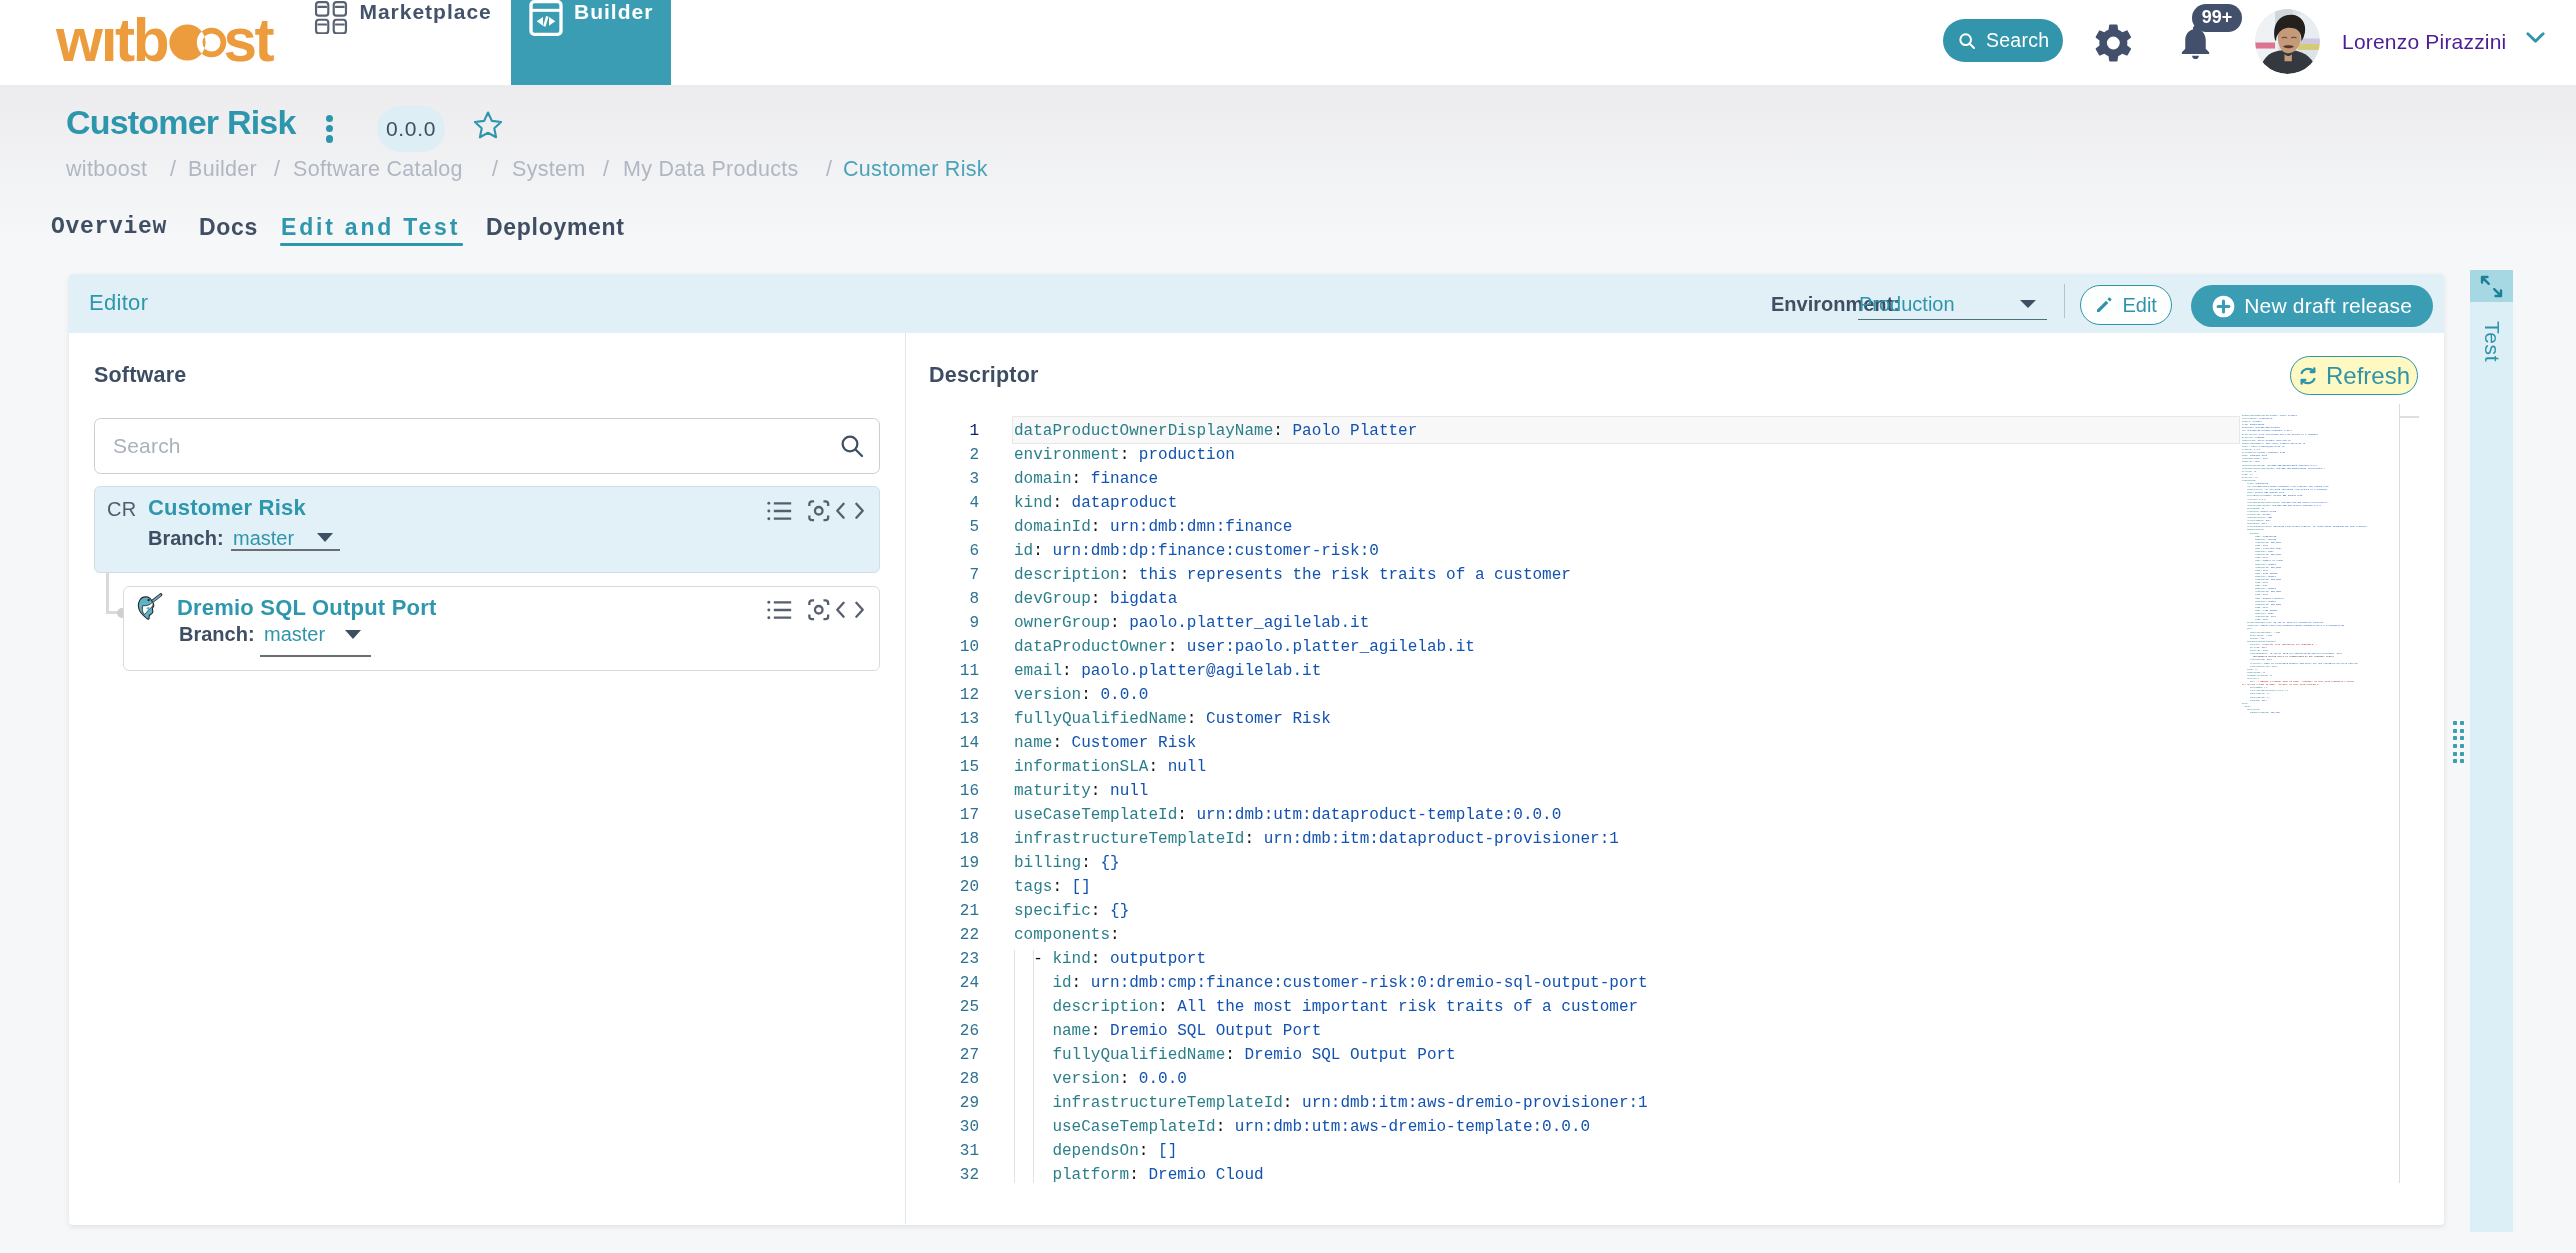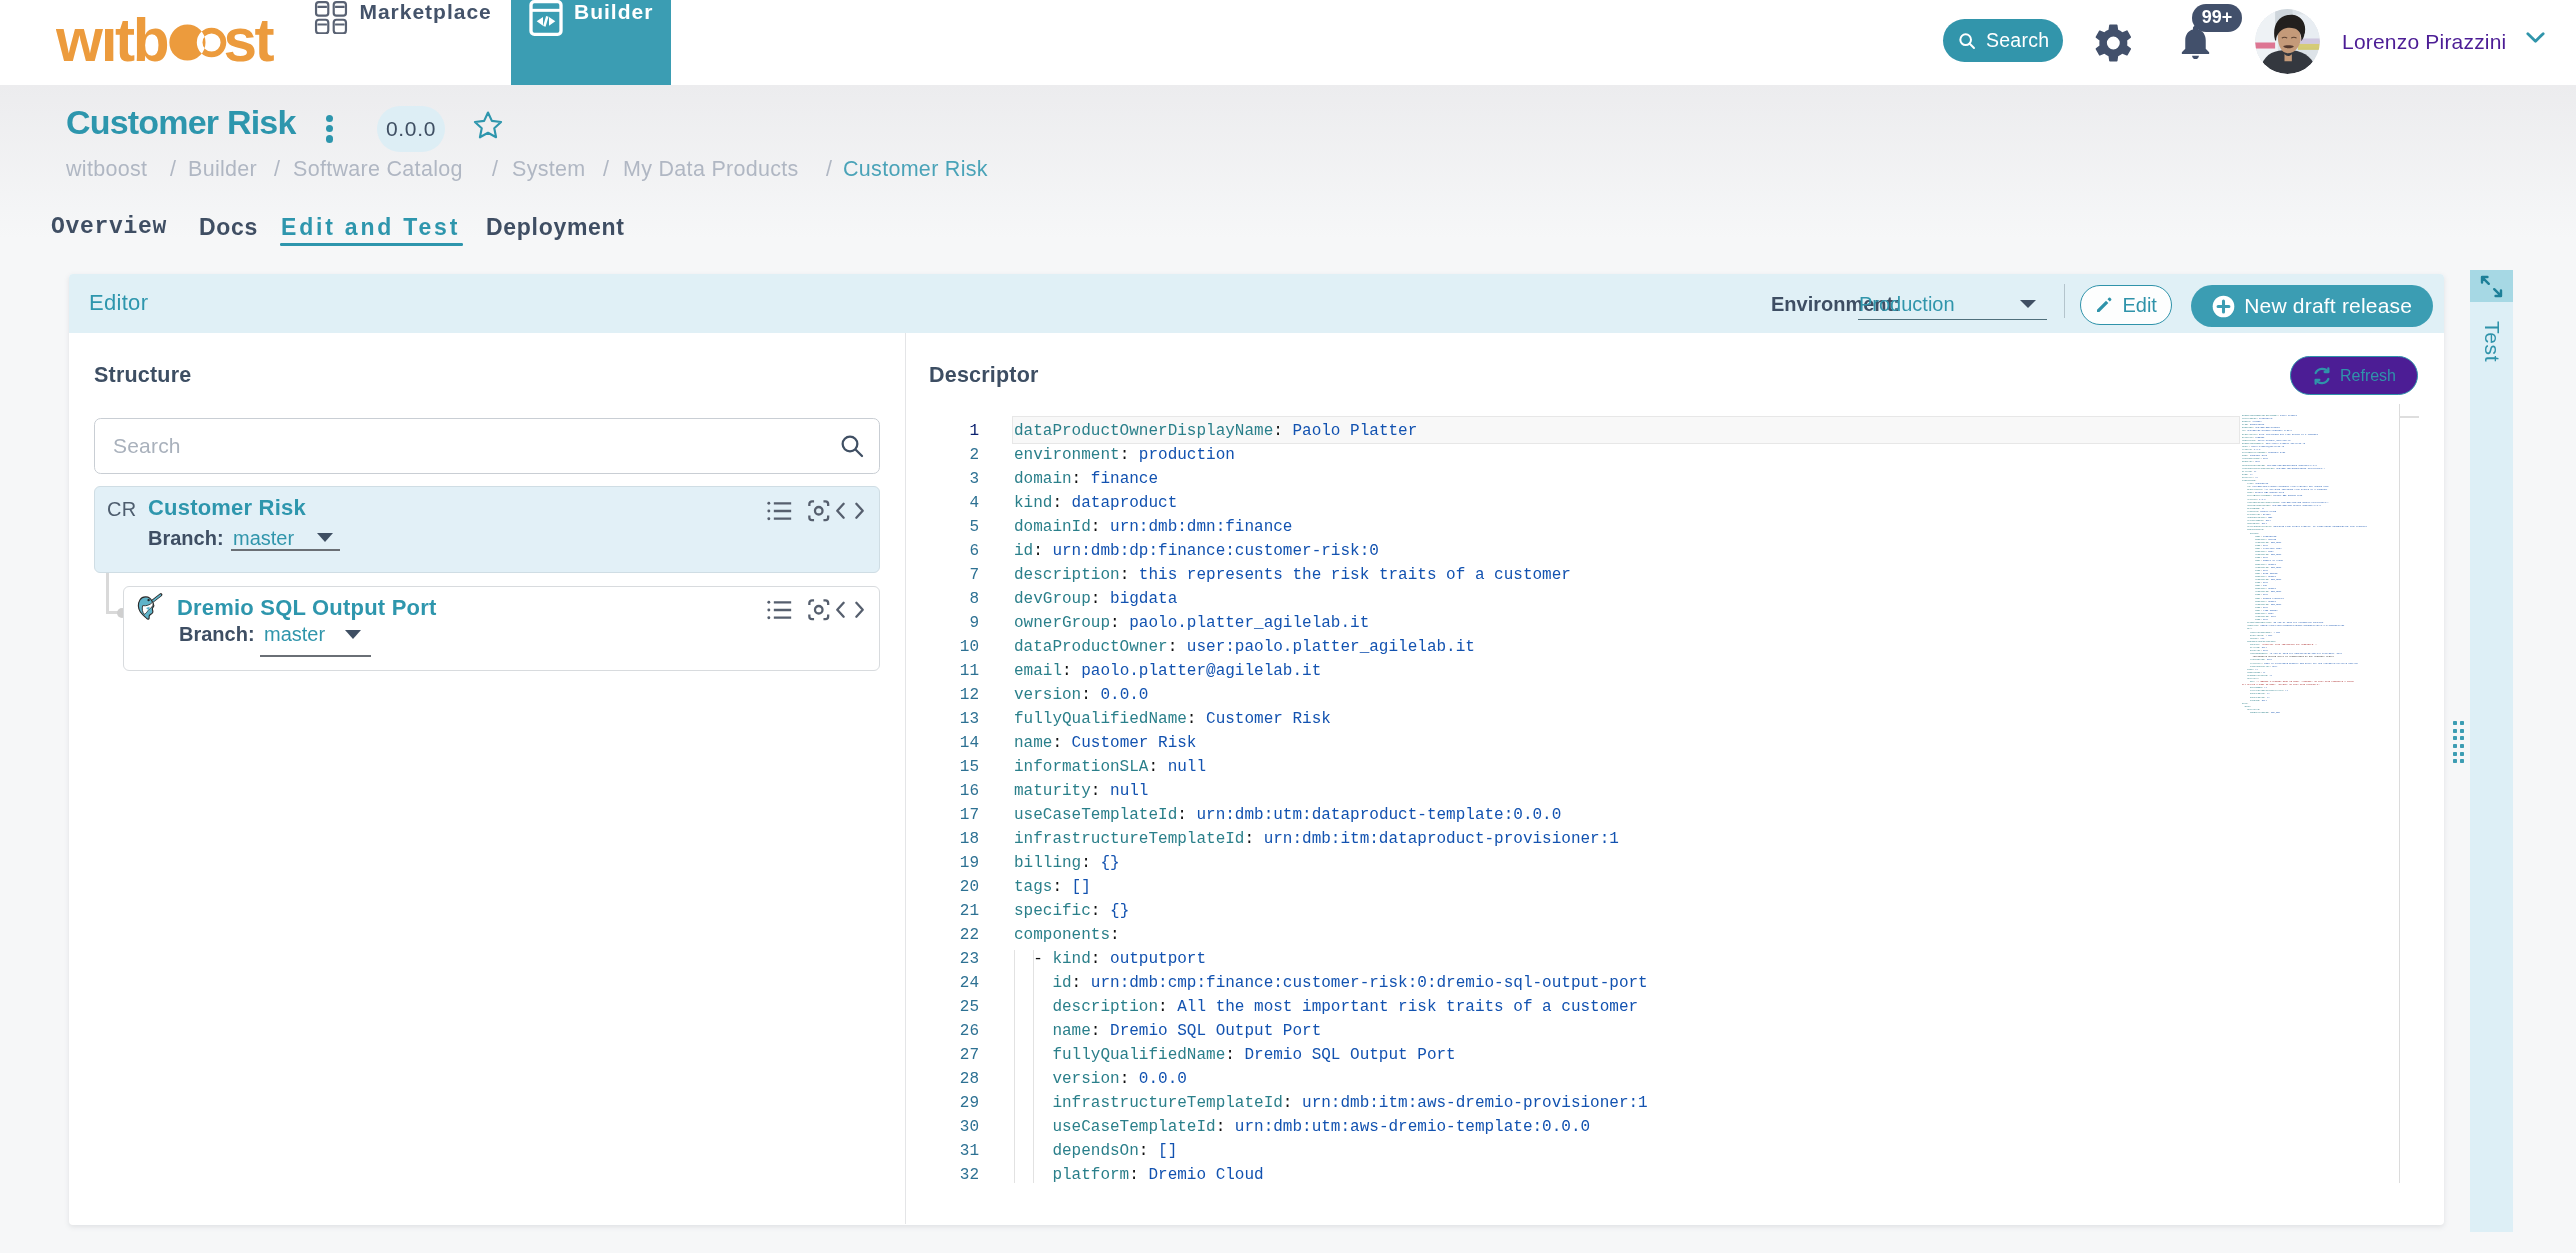--- a/index.html
+++ b/index.html
@@ -61,21 +61,21 @@
 .btri{position:absolute;width:0;height:0;border-left:8.7px solid transparent;border-right:8.7px solid transparent;border-top:9.4px solid #3f4f63;}
 .cicons{position:absolute;display:flex;align-items:center;}
 .cicons svg.i1{margin-left:0;}
 .cicons svg.i2{margin-left:16px;}
 .cicons svg.i3{margin-left:6px;}
 #conn-v{position:absolute;left:106px;top:573px;width:2.7px;height:40px;background:#d9d9d9;}
 #conn-h{position:absolute;left:106px;top:611px;width:13.4px;height:2.7px;background:#d9d9d9;}
 #conn-dot{position:absolute;left:117px;top:608px;width:10px;height:10px;border-radius:50%;background:#cfcfcf;}
 
 #desclab{position:absolute;left:929px;top:363px;font-size:21.5px;font-weight:600;color:#3d4e63;letter-spacing:0.2px;}
-#refbtn{position:absolute;left:2290px;top:356px;width:128px;height:39px;border:1.7px solid #2f93aa;border-radius:19.5px;color:#2f93aa;font-size:16px;display:flex;align-items:center;justify-content:center;background:#4c1d95;}
+#refbtn{position:absolute;left:2290px;top:356px;width:128px;height:39px;border:1.7px solid #2f93aa;border-radius:19.5px;color:#2f93aa;font-size:24px;display:flex;align-items:center;justify-content:center;background:#fef9c3;}
 #refbtn svg{margin-right:8px;}
 #codewrap{position:absolute;left:927px;top:404px;width:1473px;height:779px;overflow:hidden;}
 #curline{position:absolute;left:85px;top:12px;width:1228px;height:28px;background:#f8f8f8;border:1.7px solid #e7e7e7;}
 #lnums{position:absolute;left:0px;top:15px;width:52px;text-align:right;font-family:"Liberation Mono",monospace;font-size:16px;line-height:24px;color:#2d7193;white-space:pre;}
 #lnums .cur{color:#0b216f;}
 #lnums span{display:block;}
 #code{position:absolute;left:87px;top:15px;font-family:"Liberation Mono",monospace;font-size:16px;line-height:24px;color:#111;white-space:pre;}
 #code b{font-weight:400;color:#2a7f8a;}
 #code u{text-decoration:none;color:#111;}
 #code em,#code i{font-style:normal;color:#1252b0;}
@@ -202,21 +202,21 @@
 <div id="envtri"></div>
 <div id="hdivider"></div>
 <div id="editbtn"><svg width="18" height="18" viewBox="0 0 27 27" fill="#2f93aa">
 <path d="M3 20.5V24h3.5L20 10.5 16.5 7zM22.2 8.3l2-2a1.5 1.5 0 000-2.1l-1.4-1.4a1.5 1.5 0 00-2.1 0l-2 2z"></path>
     </svg>Edit</div>
 <div id="ndrbtn"><svg width="23" height="23" viewBox="0 0 34 34">
       <circle cx="17" cy="17" r="16" fill="#fff"></circle>
 <path d="M17 9v16M9 17h16" stroke="#3b9db3" stroke-width="4.5" stroke-linecap="round"></path>
     </svg>New draft release</div>
 <div id="vdivider"></div>
-<div id="structlab">Structure</div>
+<div id="structlab">Software</div>
 <div id="sbox"></div>
 <div id="sph">Search</div>
 <div id="sicon"><svg width="28" height="28" viewBox="0 0 42 42" fill="none" stroke="#3f4f63" stroke-width="3.4">
 <circle cx="18" cy="18" r="11"></circle>
       <path d="M27 27l9 9" stroke-linecap="round"></path>
     </svg></div>
 <div class="tcard" id="crcard"></div>
 <div style="position:absolute;left:107px;top:498px;font-size:20px;color:#4e5d6e;letter-spacing:0.3px;">CR</div>
 <div class="tt" style="left:148px;top:495px;">Customer Risk</div>
 <div class="cicons" style="left:767px;top:500px;">

